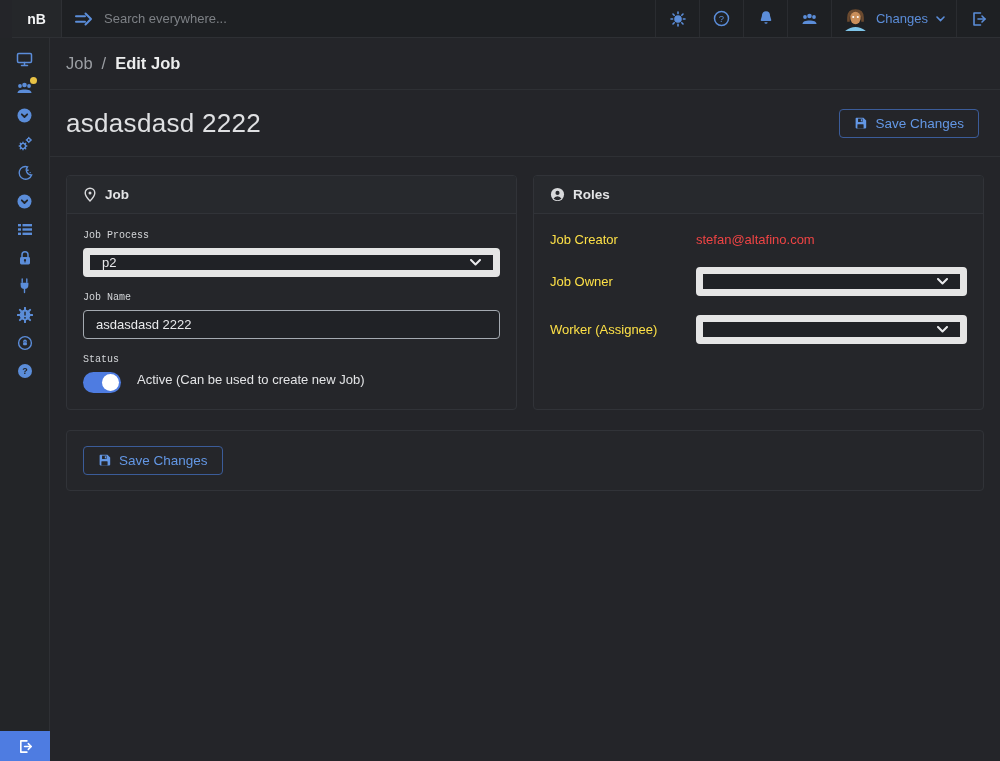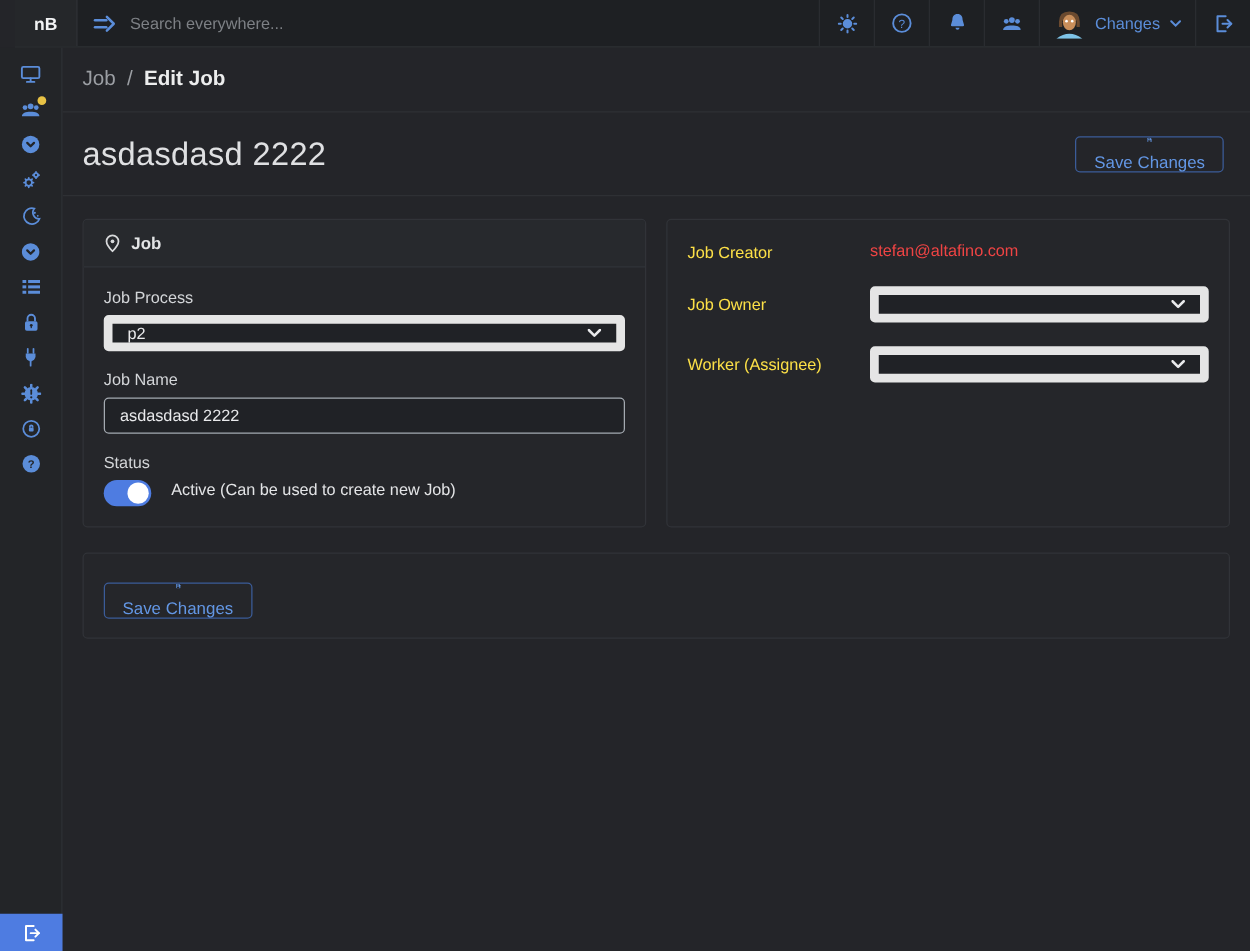--- a/index.html
+++ b/index.html
@@ -66,34 +66,34 @@
   .bc-current { color:#eceded; font-weight:bold; }
   .title-bar {
     height:67px; display:flex; align-items:center; justify-content:space-between;
     padding:0 21px 0 16px; border-bottom:1px solid #2e3034;
   }
   .page-title { font-size:26px; font-weight:500; color:#dfe0e2; letter-spacing:.3px; }
   .btn-save {
     display:inline-flex; align-items:center; gap:8px;
     background:transparent; border:1px solid #3b5c99; border-radius:4px;
     color:#6397e5; font-size:13.5px; font-family:"Liberation Sans",sans-serif;
-    height:29px; padding:0 14px; cursor:pointer;flex-direction:column;
+    height:29px; padding:0 14px; cursor:pointer;
   }
   .content { padding:18px 16px; }
   .cards-grid { display:grid; grid-template-columns:1fr 1fr; gap:16px; }
   .card {
     background:#25262a; border:1px solid #313338; border-radius:4px; overflow:hidden;
   }
   .card-header {
     background:#27292d; border-bottom:1px solid #313338;
     padding:11px 16px; display:flex; align-items:center; gap:8px;
     font-size:13.5px; font-weight:bold; color:#e3e4e6;
   }
   .card-body { padding:16px; }
-  .field-label { display:block; font-size:13px; color:#d3d5d8; margin-bottom:7px; }
+  .field-label { display:block; font-size:10px; color:#d3d5d8; margin-bottom:7px;font-family:Liberation Mono, monospace; }
   .select-box {
     height:29px; border:7px solid #e5e5e5; border-radius:4px; background:#202226;
     display:flex; align-items:center; justify-content:space-between;
     padding:0 12px; font-size:13px; color:#e9eaec; cursor:pointer; margin-bottom:15px;
   }
   .text-input {
     width:100%; height:29px; border:1px solid #a4aab1; border-radius:4px; background:#202226;
     color:#e9eaec; font-size:13px; padding:0 12px; outline:none; margin-bottom:15px;
     font-family:"Liberation Sans",sans-serif;
   }
@@ -331,20 +331,28 @@
           <div class="status-row">
             <div class="toggle">
               <div class="knob"></div>
             </div>
             <span class="status-text">Active (Can be used to create new Job)</span>
           </div>
         </div>
       </div>
 
       <div class="card">
+        <div class="card-header">
+          <svg width="15" height="15" viewBox="0 0 16 16">
+            <circle cx="8" cy="8" r="7" fill="#d8d9db"></circle>
+            <circle cx="8" cy="6.3" r="2.2" fill="#27292d"></circle>
+            <path d="M3.8 12.6a4.6 4.6 0 0 1 8.4 0 7 7 0 0 1-8.4 0z" fill="#27292d"></path>
+          </svg>
+          <span>Roles</span>
+        </div>
         <div class="card-body">
           <div class="role-row">
             <span class="role-label">Job Creator</span>
             <span class="role-value">
               <a class="link">stefan@altafino.com</a>
             </span>
           </div>
           <div class="role-row">
             <span class="role-label">Job Owner</span>
             <div class="select-box">

